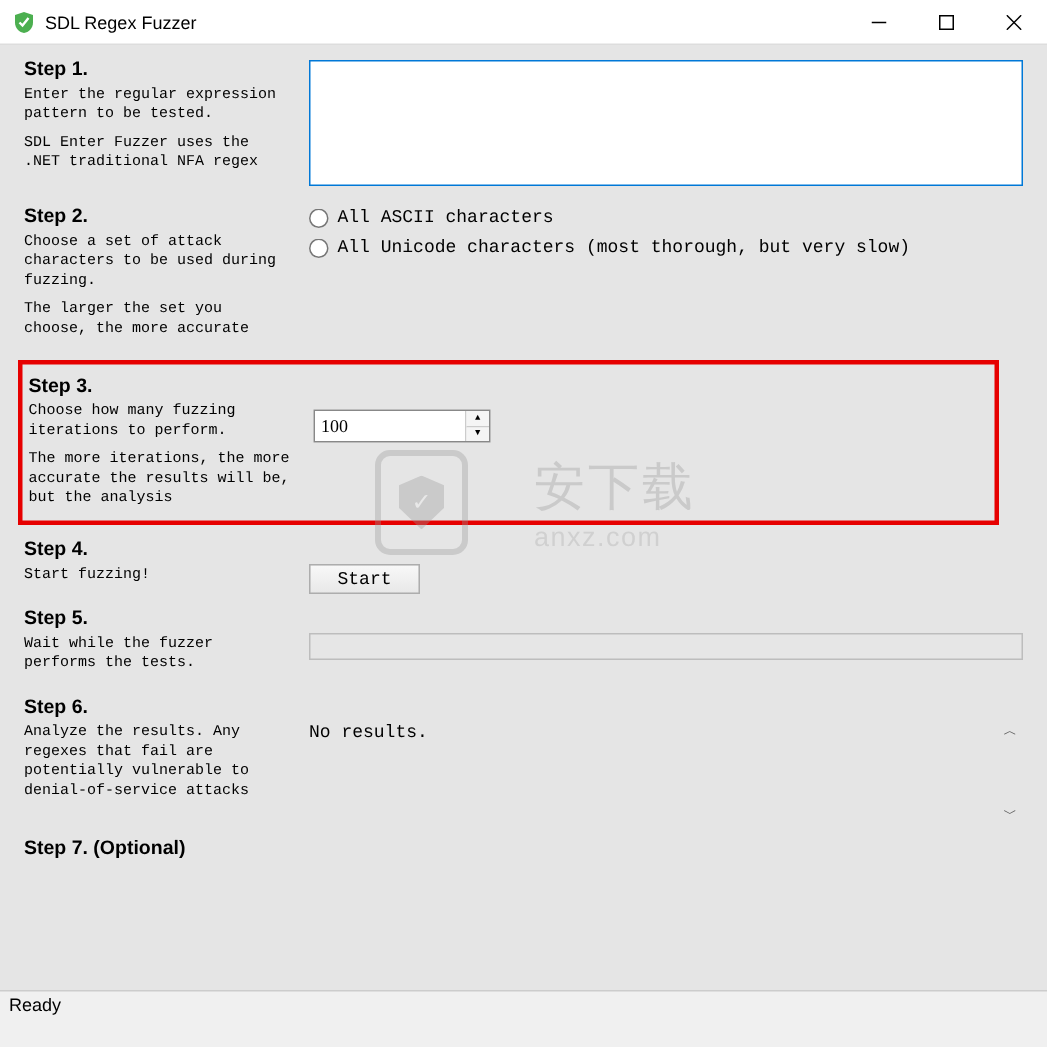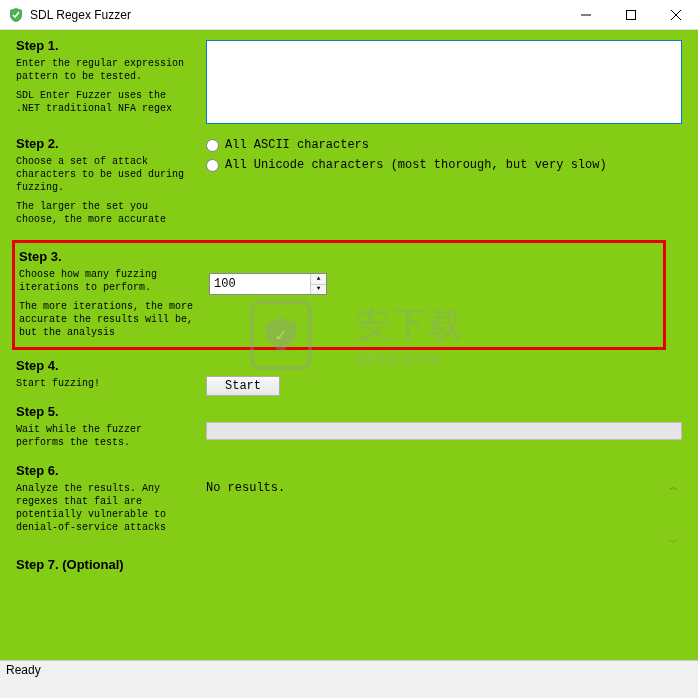--- a/index.html
+++ b/index.html
@@ -2,32 +2,32 @@
 <html><head>
 <meta charset="utf-8">
 <style>
 * { box-sizing: border-box; margin: 0; padding: 0; }
 body { font-family: "Segoe UI", Tahoma, sans-serif; font-size: 12px; background: #fff; width: 698px; height: 698px; overflow: hidden; position: relative; }
 .titlebar { height: 30px; display: flex; align-items: center; border-bottom: 1px solid #ddd; background: #fff; }
 .titlebar-icon { width: 16px; height: 16px; margin-left: 8px; margin-right: 6px; }
 .titlebar-text { font-size: 12px; flex: 1; }
 .win-controls { display: flex; height: 100%; }
 .win-btn { width: 45px; height: 100%; display: flex; align-items: center; justify-content: center; font-family: sans-serif; cursor: pointer; }
-.content { padding: 8px 16px 0 16px; background: #84cc16; height: calc(100% - 30px - 22px); overflow: hidden; font-family: "Consolas", "Courier New", monospace; font-size: 12px; }
+.content { padding: 8px 16px 0 16px; background: #e5e5e5; height: calc(100% - 30px - 22px); overflow: hidden; font-family: "Consolas", "Courier New", monospace; font-size: 12px; }
 .step { display: flex; margin-bottom: 8px; }
 .step-left { width: 190px; padding-right: 10px; }
 .step-right { flex: 1; padding-top: 2px; }
 .step-title { font-weight: bold; font-family: "Segoe UI", Tahoma, sans-serif; font-size: 13px; margin-bottom: 4px; }
 .step-desc { font-family: "Consolas", "Courier New", monospace; font-size: 10px; line-height: 1.3; margin-bottom: 6px; }
 .regex-input { width: 100%; height: 84px; border: 1px solid #0078d7; background: #fff; padding: 4px; font-family: monospace; resize: none; }
 .radio-row { display: flex; align-items: center; margin-bottom: 6px; font-family: "Consolas","Courier New",monospace; }
 .radio-row input { margin-right: 6px; }
 .highlight-box { border: 3px solid #e60000; padding: 6px 4px 2px 4px; margin: 4px 16px 8px -4px; }
 .spinner-wrap { display: inline-flex; border: 1px solid #888; background: #fff; height: 22px; }
-.spinner-input { border: none; width: 100px; padding: 0 4px; font-family: Liberation Mono, monospace; font-size: 12px; outline: none; }
+.spinner-input { border: none; width: 100px; padding: 0 4px; font-family: Liberation Serif, serif; font-size: 12px; outline: none; }
 .spin-btns { display: flex; flex-direction: column; border-left: 1px solid #ccc; width: 16px; }
 .spin-btn { flex:1; font-size: 6px; display:flex; align-items:center; justify-content:center; background:#f5f5f5; cursor:pointer; line-height:1; }
 .spin-btn:first-child { border-bottom: 1px solid #ccc; }
 .btn { background: linear-gradient(#f8f8f8,#e8e8e8); border: 1px solid #adadad; padding: 2px 18px; font-family: "Consolas","Courier New",monospace; font-size: 12px; cursor: pointer; }
 .btn:disabled { background: #f0f0f0; color: #a0a0a0; border-color: #ccc; cursor: default; }
 .progress-bar { width: 100%; height: 18px; border: 1px solid #bdbdbd; background: #e6e6e6; }
 .results-row { display: flex; align-items: flex-start; }
 .results-text { flex: 1; font-family: "Consolas","Courier New",monospace; }
 .scroll-arrows { display: flex; flex-direction: column; gap: 42px; font-size: 9px; color: #606060; margin-right: 4px; }
 .statusbar { position: absolute; bottom: 0; left: 0; right: 0; height: 38px; background: #f0f0f0; border-top: 1px solid #ccc; padding: 2px 6px; font-size: 12px; font-family: Liberation Sans, sans-serif; }

